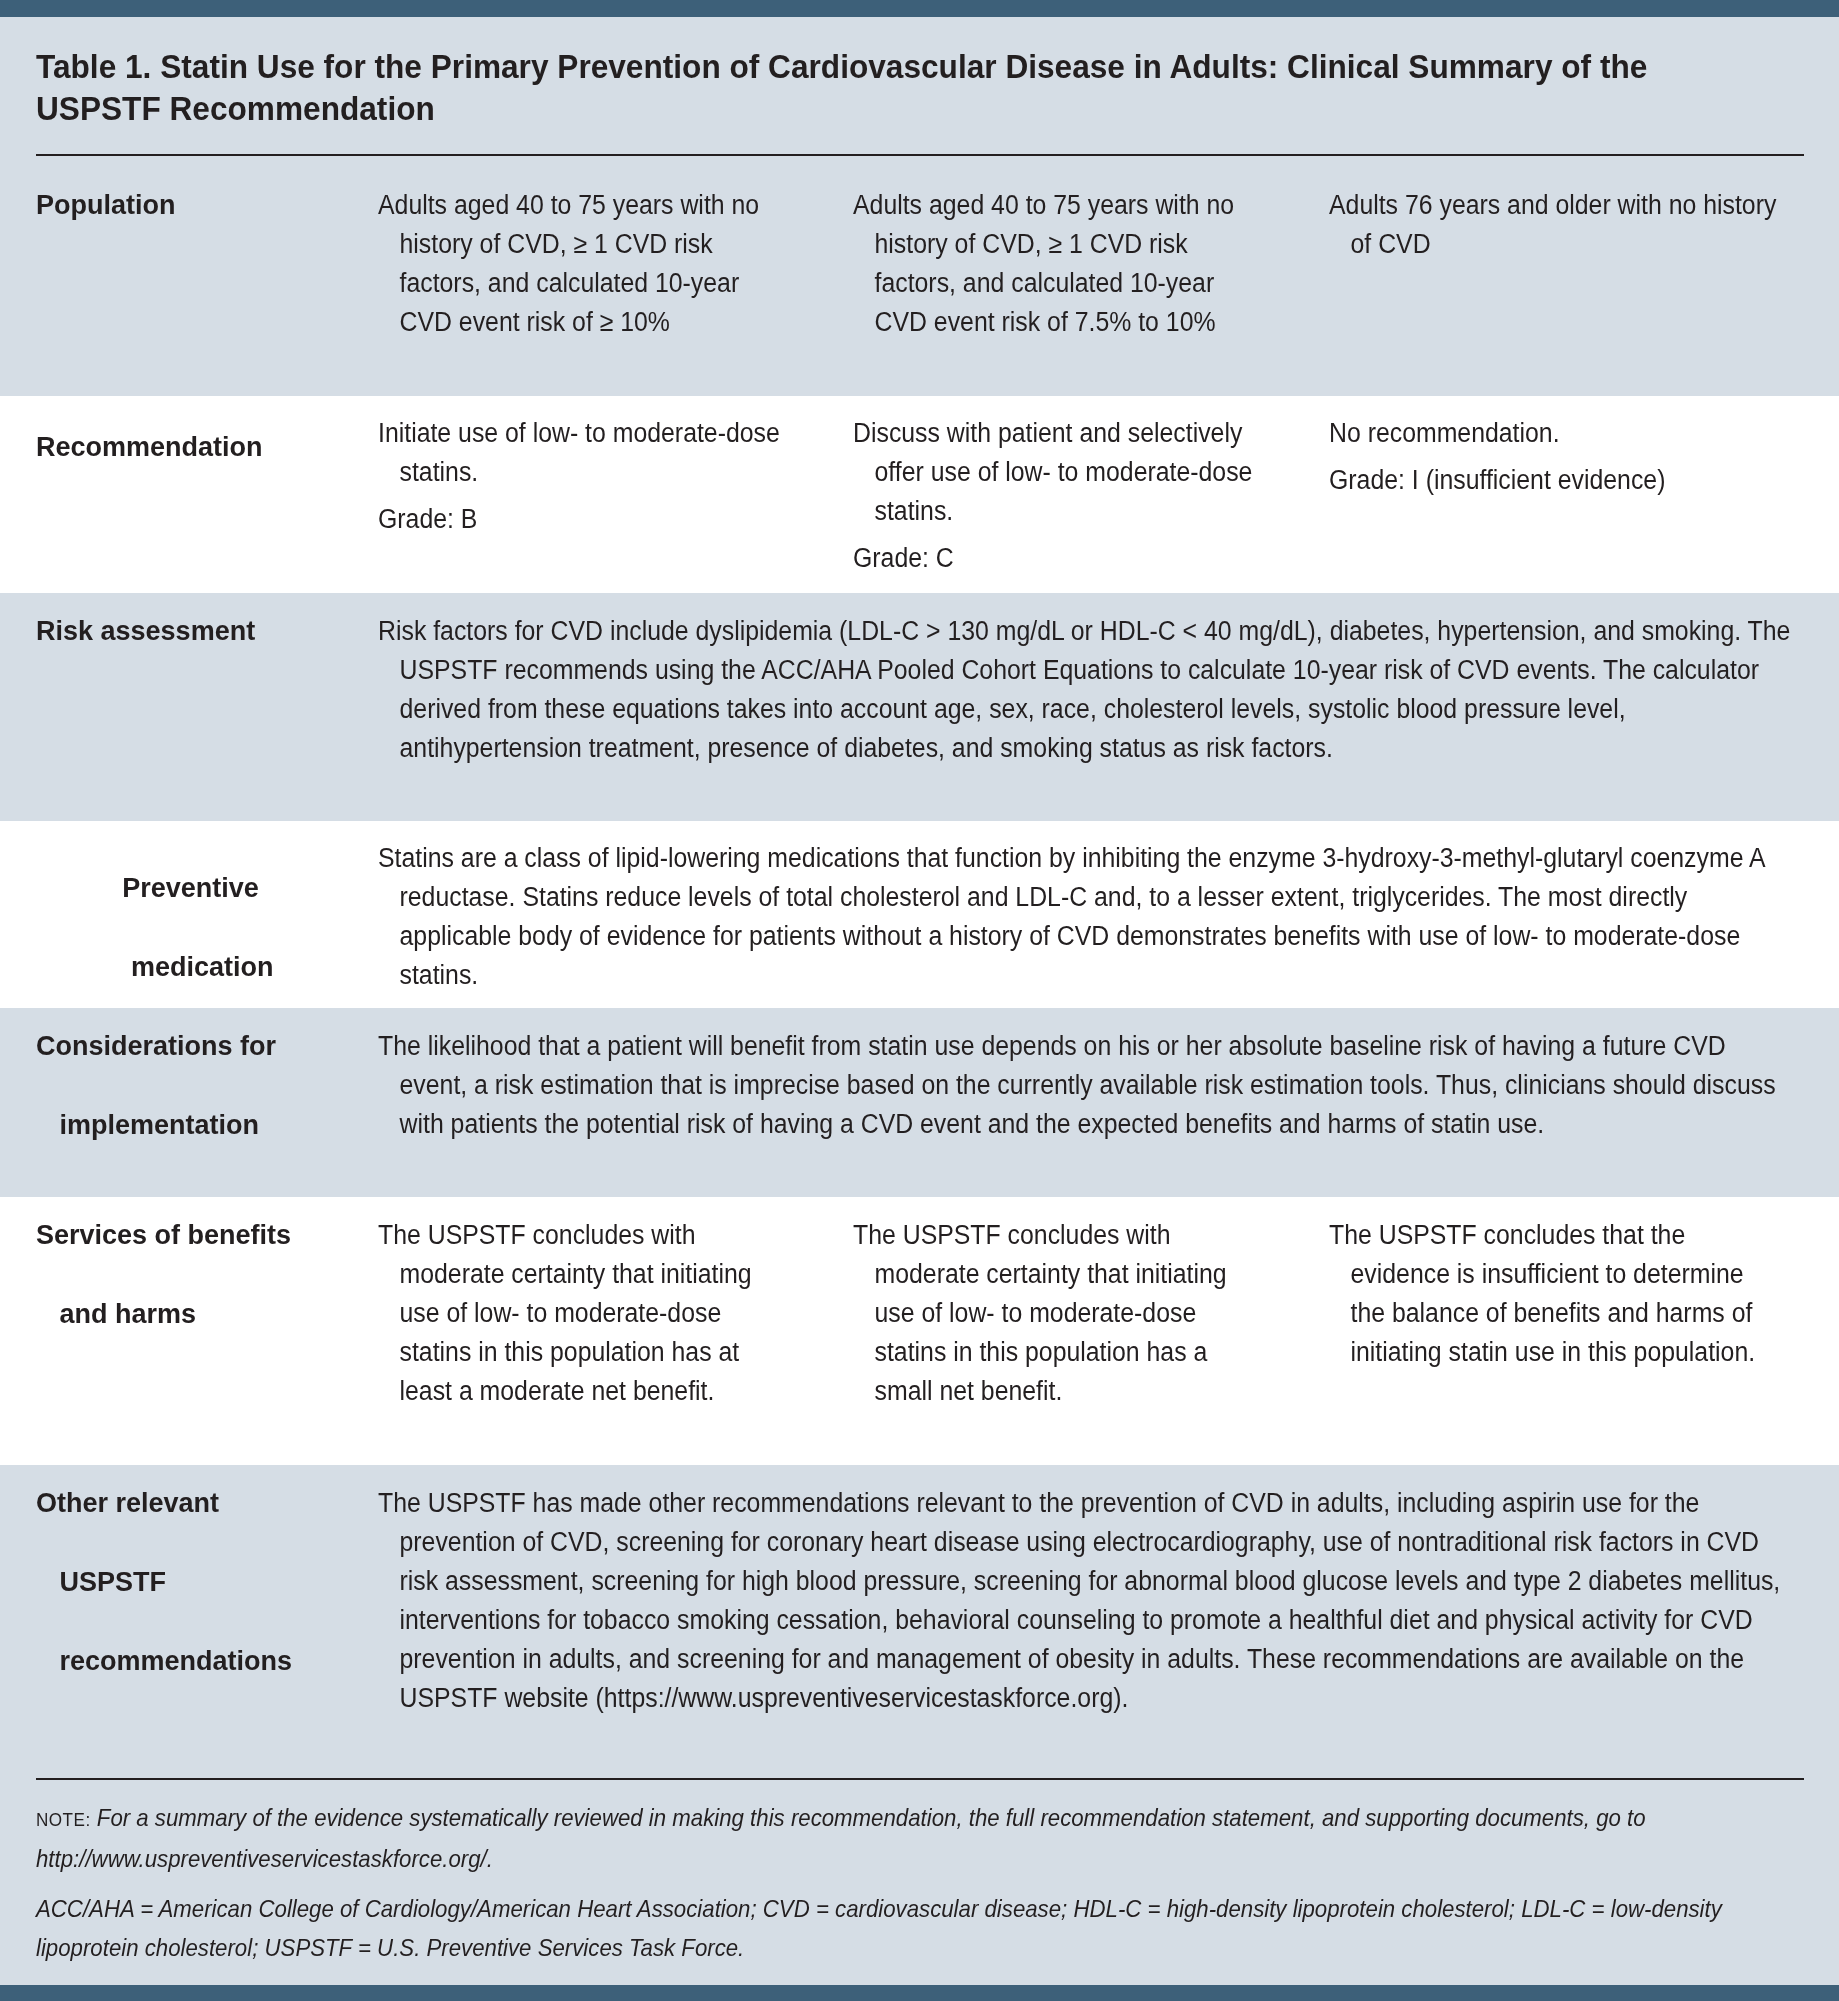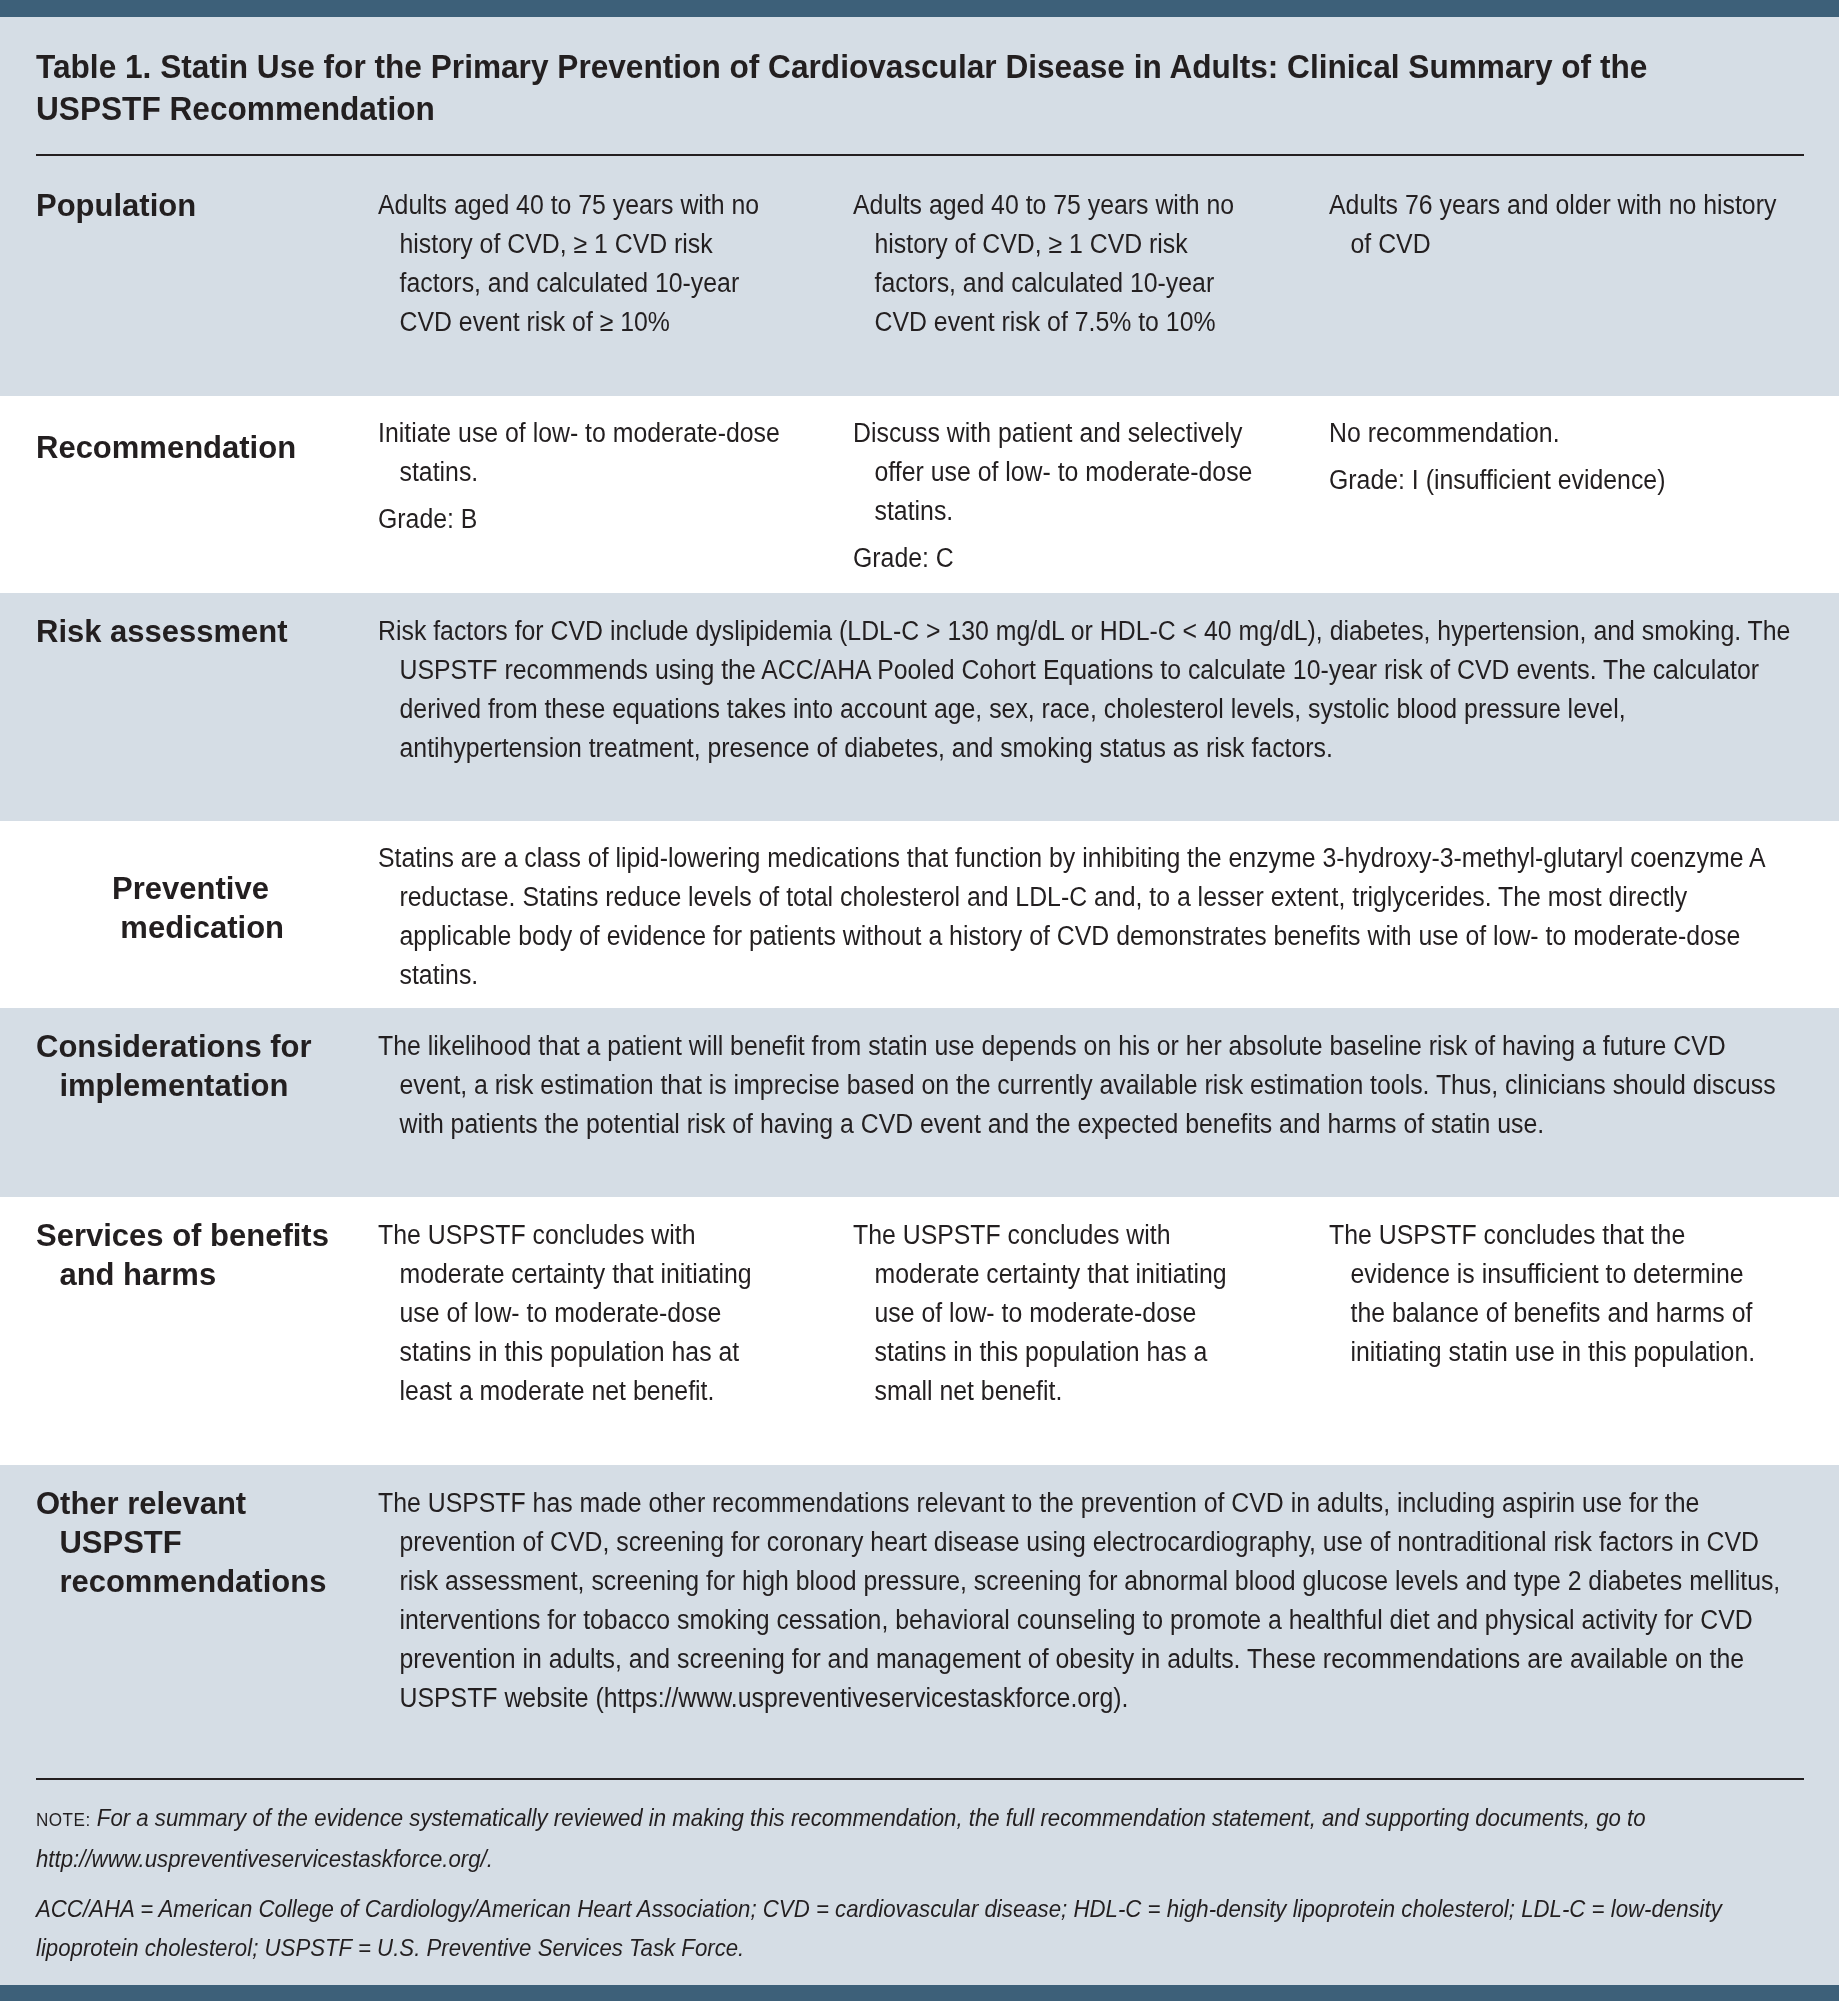--- a/index.html
+++ b/index.html
@@ -17,23 +17,23 @@
   .band { position: absolute; left: 0; width: 1839px; }
   .title {
     position: absolute; left: 36px; top: 45px; width: 1771px;
     font-size: 34px; font-weight: bold; line-height: 42px; color: #231f20;
     transform: scaleX(0.93); transform-origin: left top;
     letter-spacing: 0px;
   }
   .rule { position: absolute; left: 36px; width: 1768px; height: 1.9px; background: #231f20; }
   .label {
     position: absolute; left: 36px; width: 309px;
-    font-size: 31px; font-weight: bold; line-height: 39px;
+    font-size: 27px; font-weight: bold; line-height: 39px;
   }
-  .label .cont { padding-left: 23.4px; display: block; }
+  .label .cont { padding-left: 23.4px; display: block; margin-top: 40px; }
   .cell {
     position: absolute;
     font-size: 27px; line-height: 39px;
     transform: scaleX(0.92); transform-origin: left top;
   }
   .cell p { margin: 0; padding-left: 23.4px; text-indent: -23.4px; }
   .cell p.grade { margin-top: 7.5px; }
   .notes {
     position: absolute; left: 36px; width: 1768px;
     font-size: 23.4px; line-height: 39px; font-style: italic;

